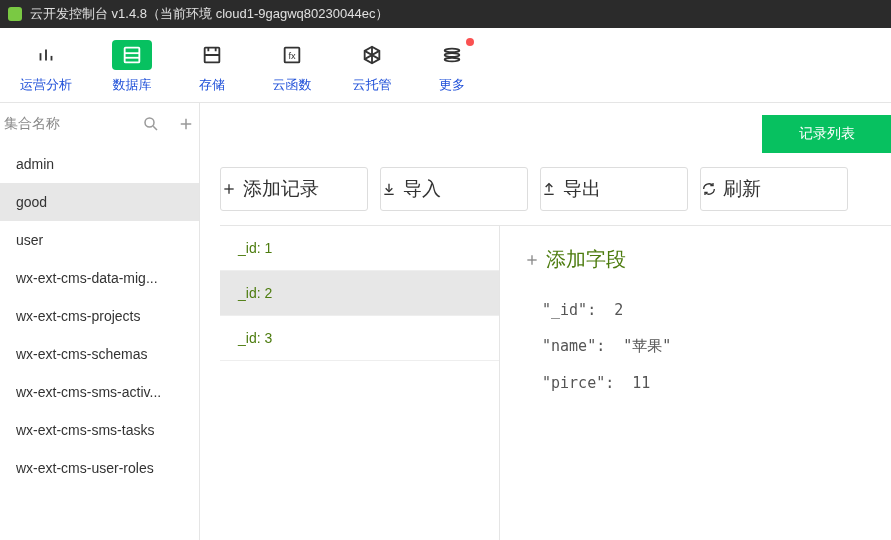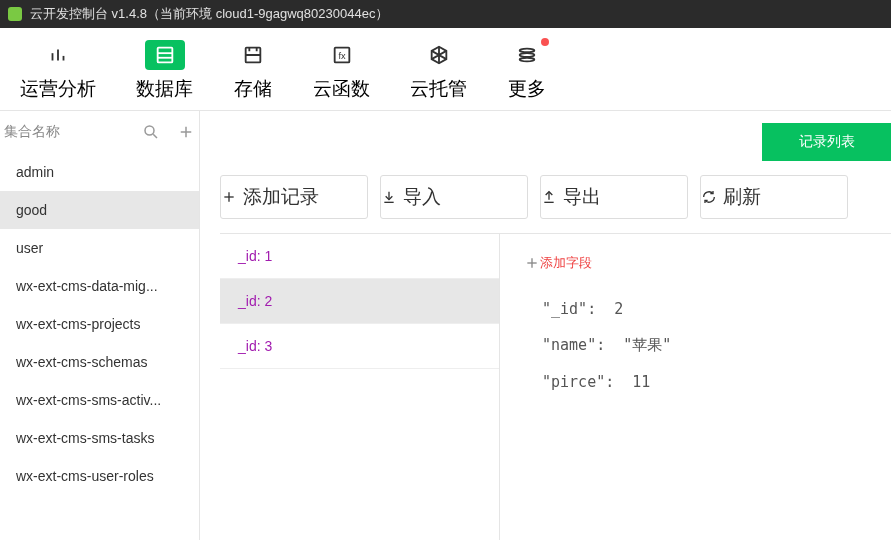--- a/index.html
+++ b/index.html
@@ -5,45 +5,45 @@
     * { margin: 0; padding: 0; box-sizing: border-box; }
     body { font-family: -apple-system, "Segoe UI", "PingFang SC", "Microsoft YaHei", sans-serif; font-size: 14px; color: #333; background: #fff; width: 891px; height: 540px; overflow: hidden; }
     .titlebar { background: #2b2b2b; color: #e0e0e0; height: 28px; display: flex; align-items: center; padding: 0 8px; font-size: 13px; }
     .titlebar-icon { width: 14px; height: 14px; border-radius: 3px; background: #7ac943; margin-right: 8px; }
     .toolbar { display: flex; align-items: center; padding: 12px 20px 8px 20px; border-bottom: 1px solid #e5e5e5; gap: 40px; }
     .tool-item { display: flex; flex-direction: column; align-items: center; gap: 6px; cursor: pointer; position: relative; text-align: right; }
     .tool-icon { width: 40px; height: 30px; display: flex; align-items: center; justify-content: center; border-radius: 4px; }
     .tool-icon svg { width: 22px; height: 22px; }
     .tool-icon.active { background: #07c160; }
     .tool-icon.active svg { stroke: #fff; fill: none; }
-    .tool-label { font-size: 19px; color: #000000; }
+    .tool-label { font-size: 13px; color: #1d4ed8; }
     .red-dot { position: absolute; top: -2px; right: -2px; width: 8px; height: 8px; background: #fa5151; border-radius: 50%; }
     .main { display: flex; height: calc(100% - 26px - 75px); }
     .sidebar { width: 200px; border-right: 1px solid #e5e5e5; display: flex; flex-direction: column; }
     .sidebar-header { display: flex; align-items: center; padding: 12px 4px; color: #888; gap: 17px; }
     .sidebar-header span:first-child { flex: 1; }
     .sidebar-header svg { width: 18px; height: 18px; cursor: pointer; }
     .collection-list { flex: 1; overflow-y: auto; }
     .collection-item { padding: 11px 16px; cursor: pointer; font-size: 14px; color: #333; white-space: nowrap; overflow: hidden; text-overflow: ellipsis; }
     .collection-item.selected { background: #e7e7e7; }
     .content { flex: 1; display: flex; flex-direction: column; padding: 0 0 0 20px; }
     .tabs-row { display: flex; justify-content: flex-end; padding: 12px 0 14px 0; }
     .tabs { display: flex; }
     .tab { padding: 9px 36px; background: #f2f2f2; cursor: pointer; font-size: 14px; border: 1px solid #e5e5e5; }
     .tab:first-child { border-right: none; }
     .tab.active { background: #07c160; color: #fff; border-color: #07c160; }
     .actions-row { display: flex; gap: 12px; padding-bottom: 14px; }
     .action-btn { flex: 0 0 auto; display: flex; align-items: center; justify-content: flex-start; gap: 6px; padding: 8px 0; width: 148px; border: 1px solid #ddd; border-radius: 3px; background: #fff; cursor: pointer; font-size: 19px; color: #333; }
     .action-btn svg { width: 16px; height: 16px; }
     .data-area { display: flex; flex: 1; border-top: 1px solid #e5e5e5; }
     .record-list { width: 280px; border-right: 1px solid #e5e5e5; }
-    .record-item { padding: 14px 18px; border-bottom: 1px solid #eee; cursor: pointer; font-size: 14px; color: #a21caf; }
+    .record-item { padding: 14px 18px; border-bottom: 1px solid #eee; cursor: pointer; font-size: 14px; color: #4d7c0f; }
     .record-item.selected { background: #e7e7e7; }
     .record-detail { flex: 1; padding: 20px 24px; }
-    .add-field { display: flex; align-items: center; color: #ef4444; cursor: pointer; margin-bottom: 28px; font-size: 13px; }
+    .add-field { display: flex; align-items: center; gap: 6px; color: #4d7c0f; cursor: pointer; margin-bottom: 28px; font-size: 20px; }
     .add-field svg { width: 16px; height: 16px; }
     .field-row { font-family: Consolas, Monaco, monospace; font-size: 15px; color: #555; margin-bottom: 18px; padding-left: 18px; }
     .field-key { color: #555; }
     .field-val { color: #555; }
   </style>
 </head>
 <body>
 
 <div class="titlebar">
   <div class="titlebar-icon"></div>

